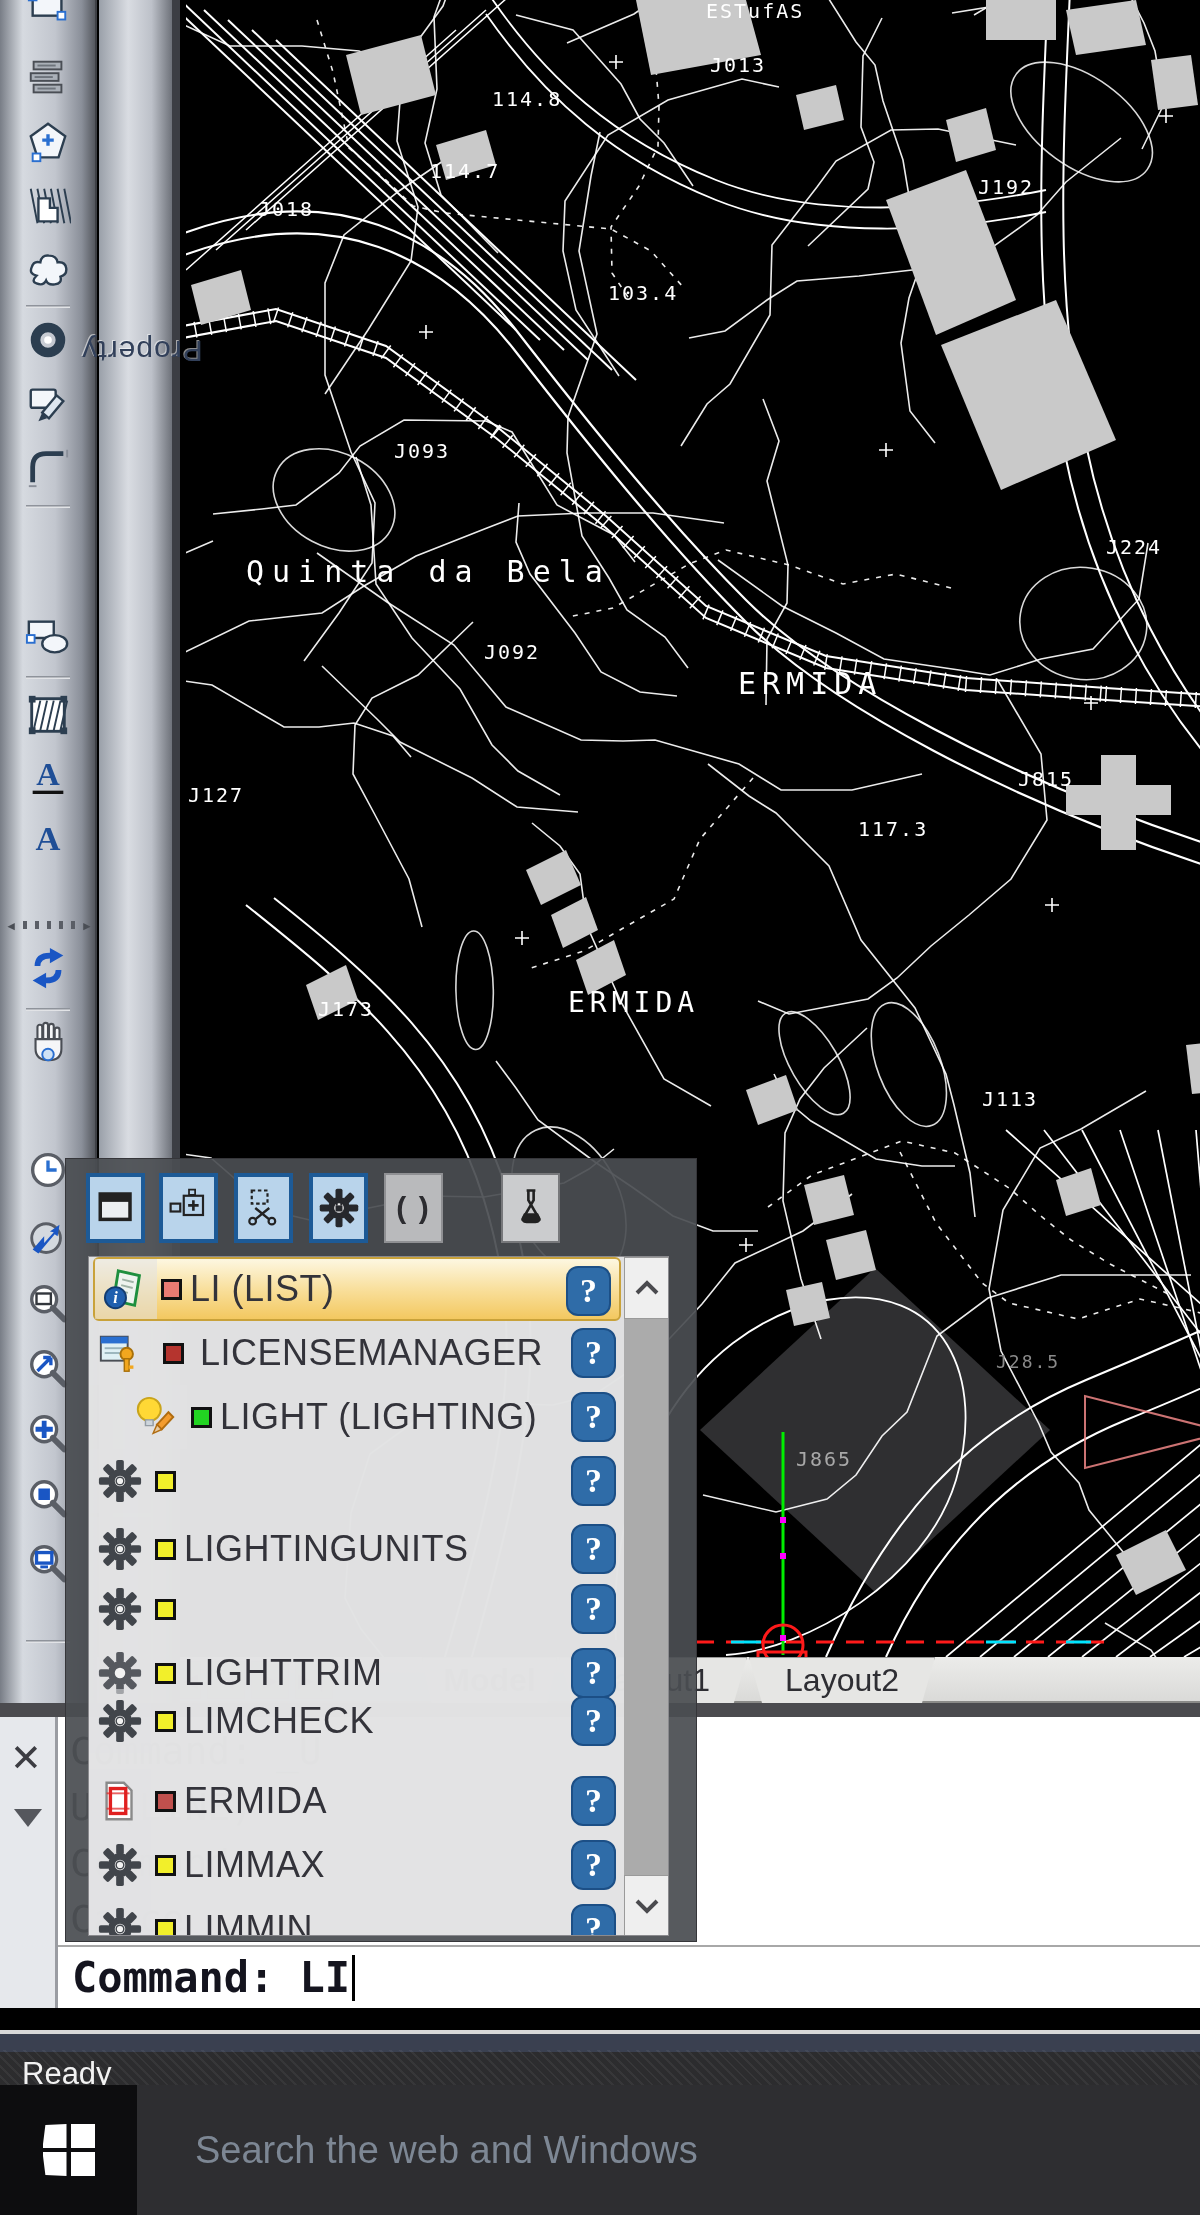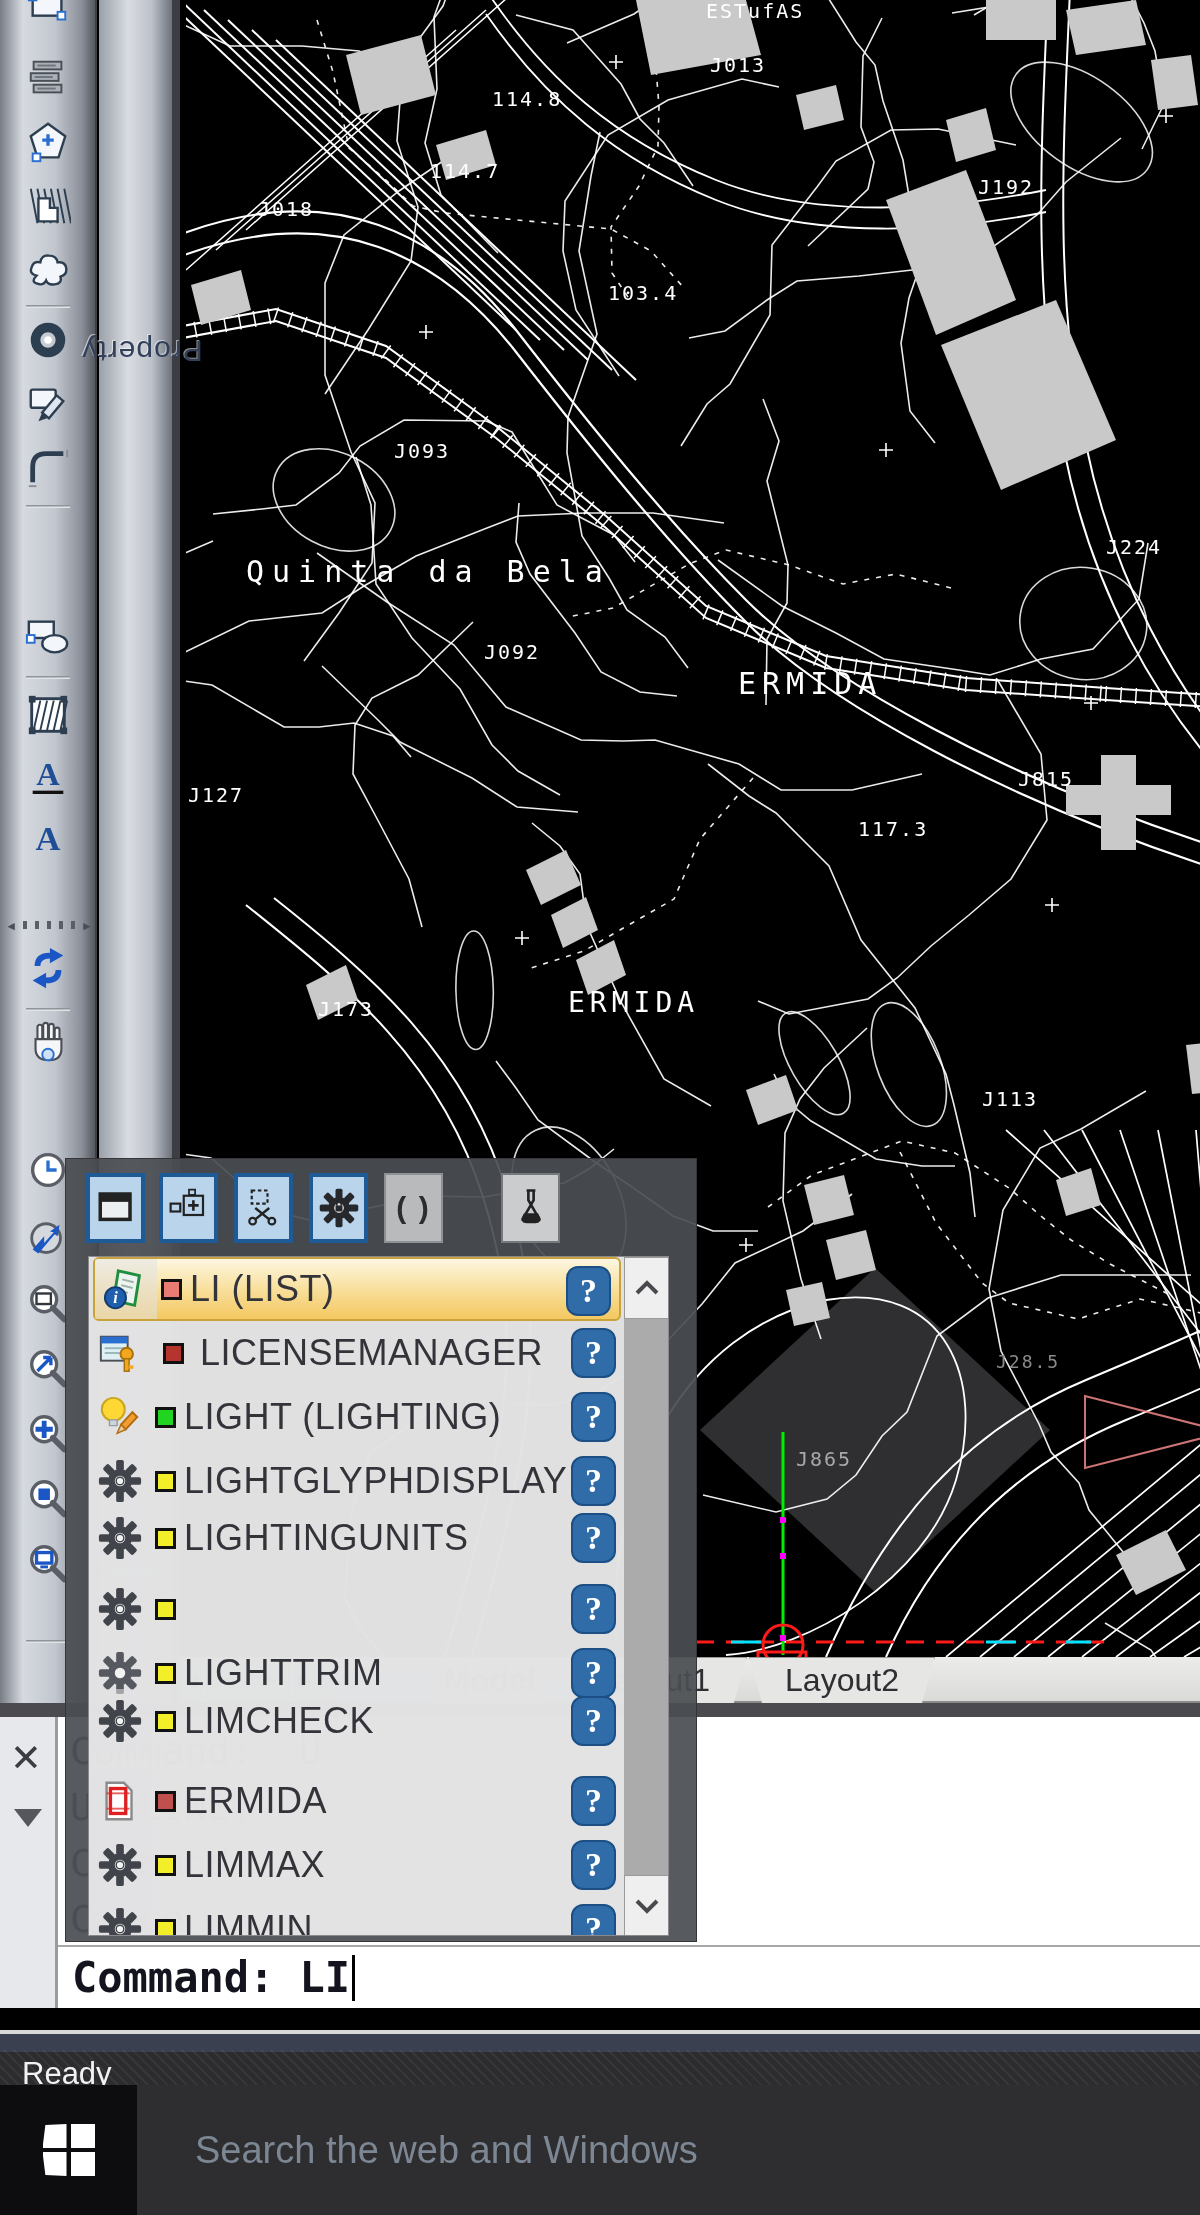--- a/index.html
+++ b/index.html
@@ -668,21 +668,21 @@
               <line x1="8" y1="24" x2="24" y2="24" stroke="#9ab4bc" stroke-width="2"></line>
               <circle cx="31" cy="25" r="6.5" fill="#f2a71f" stroke="#a8700a" stroke-width="2"></circle>
               <rect x="28.5" y="30" width="5" height="13" fill="#f2a71f" stroke="#a8700a" stroke-width="1.5"></rect>
               <rect x="33" y="37" width="5" height="3.5" fill="#f2a71f"></rect>
             </svg>
           </div>
           <div class="ac-tag" style="background: rgb(181, 52, 46);"></div>
           <div class="ac-label">LICENSEMANAGER</div>
           <div class="ac-help">?</div>
         </div>
-        <div class="ac-row" style="top: 128px;">
+        <div class="ac-row" style="top: 128px; padding-left: 36px;">
           <div class="icon-cell">
             <svg width="46" height="46" viewBox="0 0 48 48">
               <circle cx="17" cy="16" r="12" fill="#ffd835" stroke="#c9a41c" stroke-width="2"></circle>
               <path d="M13 27 h8 v6 h-8 z" fill="#cdd5dc" stroke="#949ca4" stroke-width="1.5"></path>
               <path d="M25 32 L37 19 l5 5 L30 37 Z" fill="#f39c2f" stroke="#b06c10" stroke-width="2"></path>
               <path d="M25 32 l-4 9 9 -4 z" fill="#e9cba2" stroke="#b06c10" stroke-width="1.5"></path>
             </svg>
           </div>
           <div class="ac-tag" style="background: rgb(34, 212, 34);"></div>
           <div class="ac-label">LIGHT (LIGHTING)</div>
@@ -698,24 +698,23 @@
               <rect x="20" y="2" width="8" height="11" rx="2" fill="#41454b" transform="rotate(180 24 24)"></rect>
               <rect x="20" y="2" width="8" height="11" rx="2" fill="#41454b" transform="rotate(225 24 24)"></rect>
               <rect x="20" y="2" width="8" height="11" rx="2" fill="#41454b" transform="rotate(270 24 24)"></rect>
               <rect x="20" y="2" width="8" height="11" rx="2" fill="#41454b" transform="rotate(315 24 24)"></rect>
               <circle cx="24" cy="24" r="12.5" fill="#41454b"></circle>
               <circle cx="24" cy="24" r="5.5" fill="#f2f2f2"></circle>
               <circle cx="24" cy="24" r="4" fill="none" stroke="#41454b" stroke-width="1.5"></circle>
             </svg>
           </div>
           <div class="ac-tag" style="background: rgb(242, 239, 42);"></div>
-          <div class="ac-label">LIGHTGLYPHDISPLAY</div>
-          <div class="ac-help">?</div>
-        </div>
-        <div class="ac-row" style="top: 249px;">
+          <div class="ac-help">?</div>
+        </div>
+        <div class="ac-row" style="top: 260px;">
           <div class="icon-cell">
             <svg width="46" height="46" viewBox="0 0 48 48">
               <rect x="20" y="2" width="8" height="11" rx="2" fill="#41454b" transform="rotate(0 24 24)"></rect>
               <rect x="20" y="2" width="8" height="11" rx="2" fill="#41454b" transform="rotate(45 24 24)"></rect>
               <rect x="20" y="2" width="8" height="11" rx="2" fill="#41454b" transform="rotate(90 24 24)"></rect>
               <rect x="20" y="2" width="8" height="11" rx="2" fill="#41454b" transform="rotate(135 24 24)"></rect>
               <rect x="20" y="2" width="8" height="11" rx="2" fill="#41454b" transform="rotate(180 24 24)"></rect>
               <rect x="20" y="2" width="8" height="11" rx="2" fill="#41454b" transform="rotate(225 24 24)"></rect>
               <rect x="20" y="2" width="8" height="11" rx="2" fill="#41454b" transform="rotate(270 24 24)"></rect>
               <rect x="20" y="2" width="8" height="11" rx="2" fill="#41454b" transform="rotate(315 24 24)"></rect>

